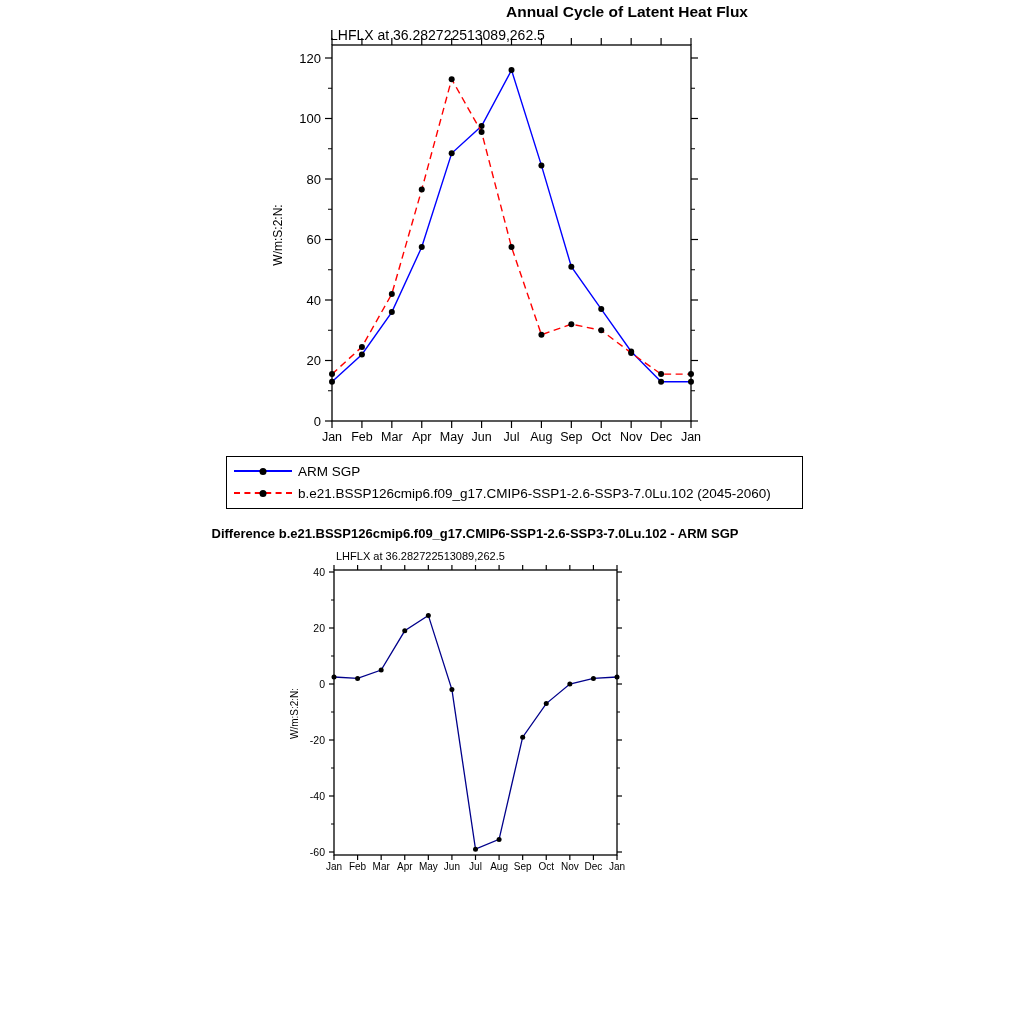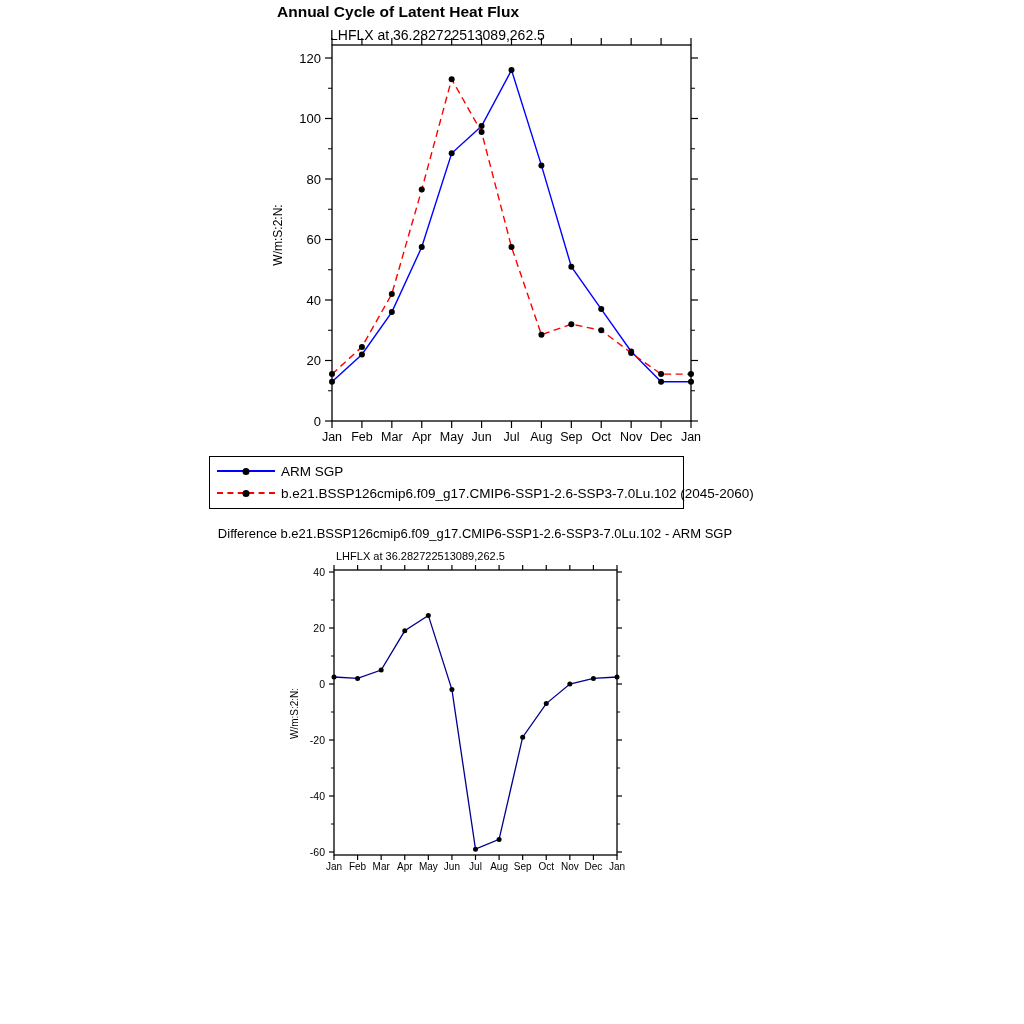--- a/index.html
+++ b/index.html
@@ -1,28 +1,28 @@
 <!DOCTYPE html>
 <html><head>
 <meta charset="utf-8">
 <style>
   html,body{margin:0;padding:0;background:#ffffff;}
   .page{position:relative;width:1024px;height:1024px;background:#ffffff;overflow:hidden;
         font-family:"Liberation Sans", sans-serif;color:#000;}
   .abs{position:absolute;}
   #chart-svg{position:absolute;left:0;top:0;}
-  .t1-title{left:277px;top:3px;width:500px;text-align:left;font-size:15.5px;font-weight:bold;}
+  .t1-title{left:248px;top:3px;width:500px;text-align:right;font-size:15.5px;font-weight:bold;}
   .t1-sub{left:330px;top:27px;font-size:14px;}
   .t1-ylab{left:218px;top:228px;width:120px;text-align:center;font-size:12px;
            transform:rotate(-90deg);transform-origin:center;}
-  .t2-title{left:175px;top:526px;width:600px;text-align:center;font-size:13px;font-weight:normal;}
+  .t2-title{left:175px;top:526px;width:600px;text-align:center;font-size:13px;font-weight:bold;}
   .t2-sub{left:336px;top:550px;font-size:11px;}
   .t2-ylab{left:244px;top:708px;width:100px;text-align:center;font-size:10px;
            transform:rotate(-90deg);transform-origin:center;}
-  .legend{left:209px;top:456px;width:475px;border:1px solid #000;background:#fff;
+  .legend{left:226px;top:456px;width:577px;border:1px solid #000;background:#fff;
           padding:3px 17px 4px 0;box-sizing:border-box;}
   .legend-entry{display:flex;align-items:center;height:22px;padding-left:7px;}
   .legend-line{display:inline-block;width:58px;height:0;border-top:2px solid #000;position:relative;flex:0 0 58px;}
   .legend-dot{position:absolute;left:50%;top:-4.5px;width:7px;height:7px;border-radius:50%;
               background:#000;transform:translateX(-50%);}
   .legend-label{margin-left:6px;font-size:13.5px;white-space:nowrap;}
 </style>
 </head>
 <body>
 

